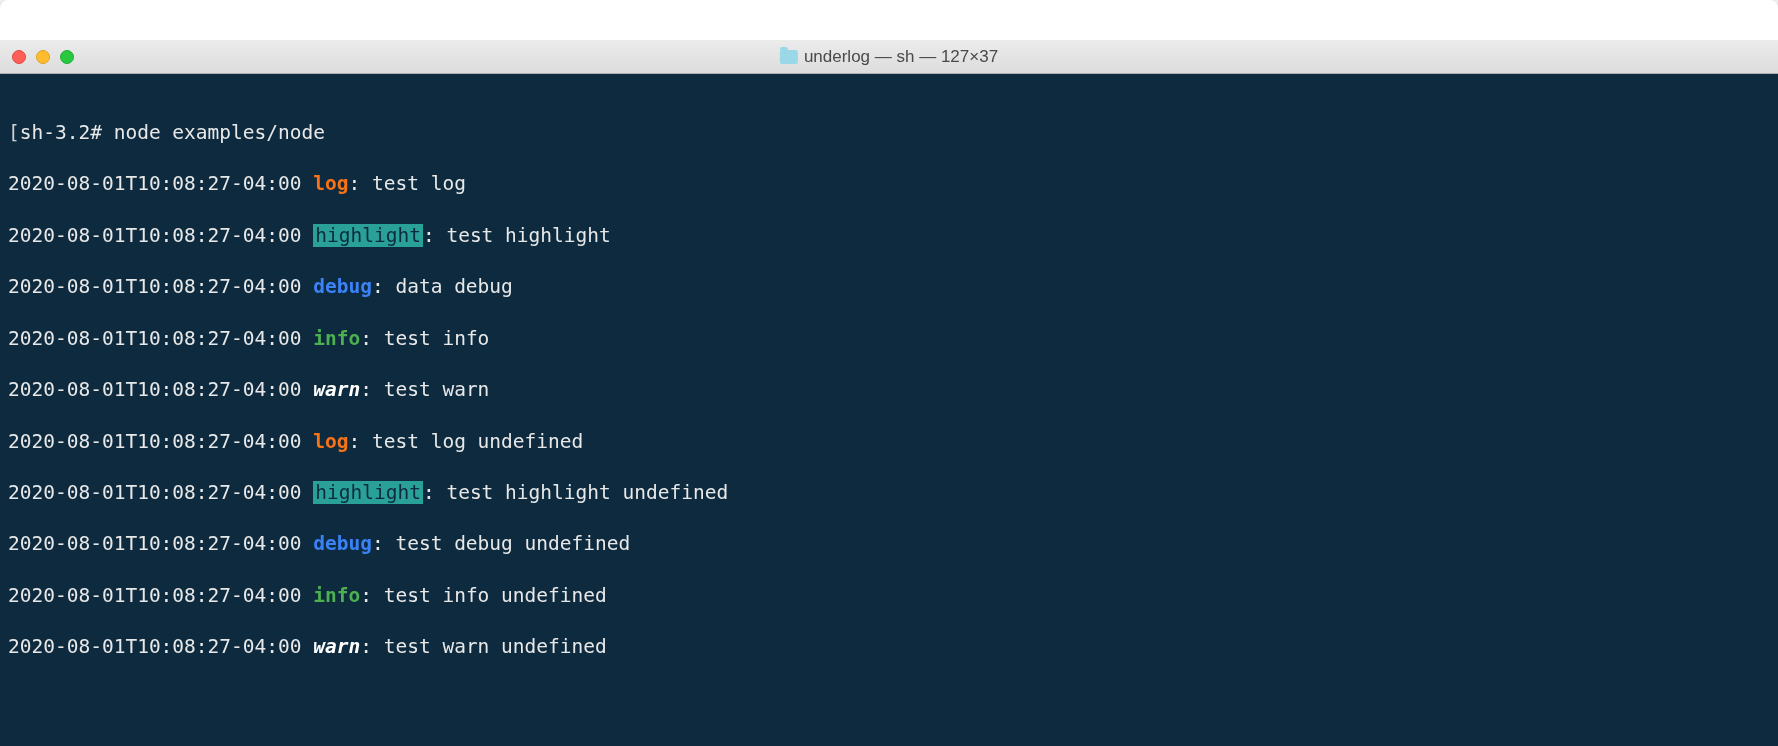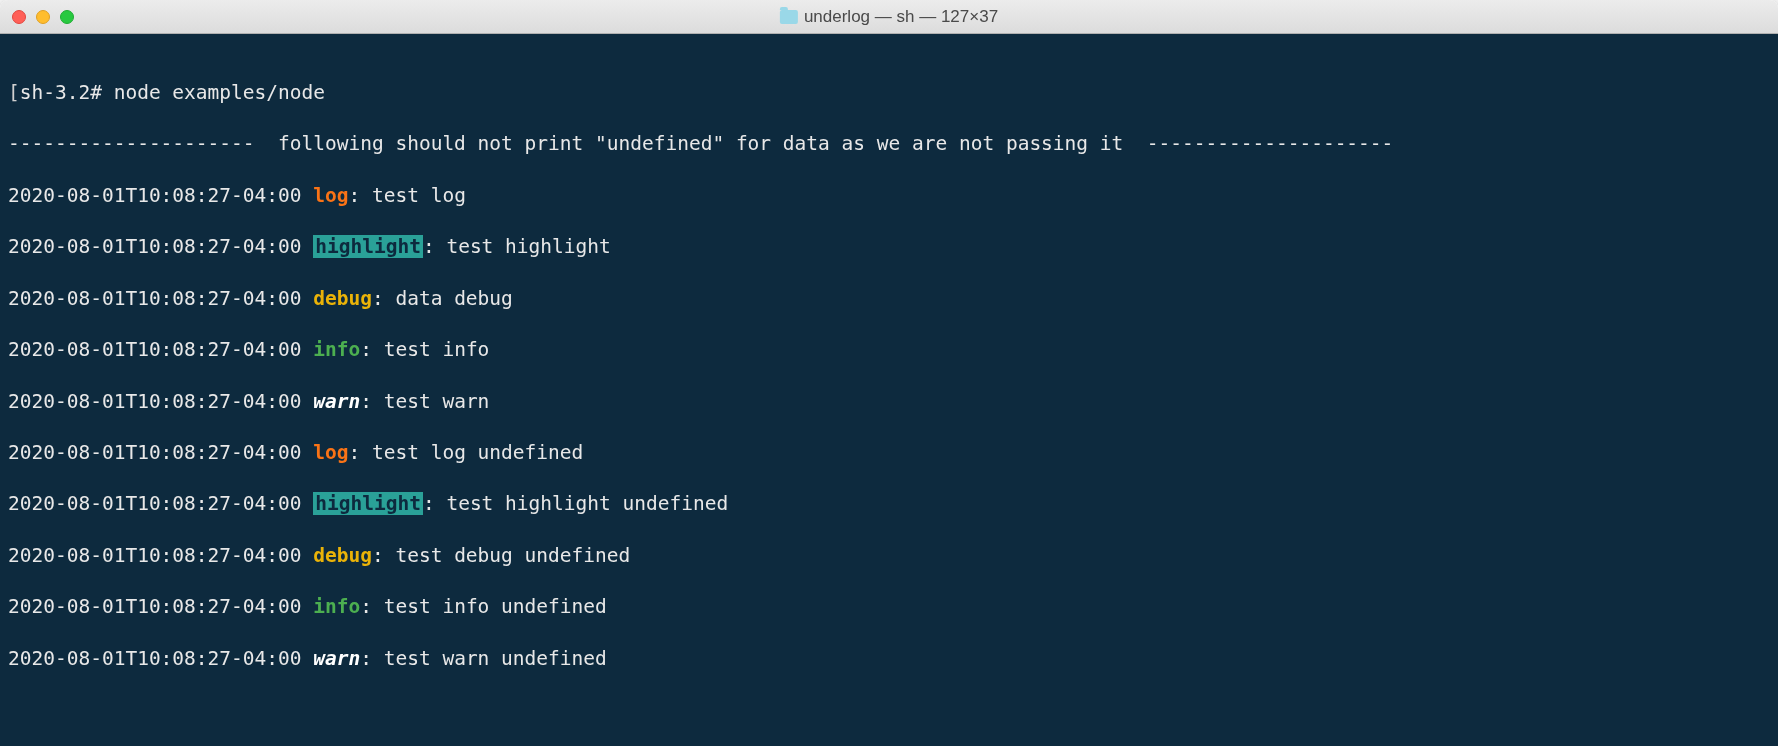--- a/index.html
+++ b/index.html
@@ -19,20 +19,21 @@
       box-shadow: 0 1px 3px rgba(0,0,0,0.2);
     }
     .titlebar {
       height: 34px;
       background: linear-gradient(to bottom, #ececec, #dcdcdc);
       display: flex;
       align-items: center;
       padding: 16px 12px;
       border-bottom: 1px solid #b0b0b0;
       position: relative;
+      margin-top: 40px;
     }
     .traffic-lights {
       display: flex;
       gap: 10px;
       align-items: center;
     }
     .traffic-light {
       width: 14px;
       height: 14px;
       border-radius: 50%;
@@ -76,22 +77,22 @@
       line-height: 1.32;
       color: #e8e8e8;
       white-space: pre;
       overflow: hidden;
     }
     .prompt-bracket { color: #d0d0d0; }
     .prompt { color: #e8e8e8; }
     .ts { color: #e8e8e8; }
     .dashes { color: #e8e8e8; }
     .lv-log { color: #f97316; font-weight: bold; }
-    .lv-highlight { background: #2aa198; color: #0d2a3e; font-weight: bold; padding: 0 2px; }
-    .lv-debug { color: #eab308; font-weight: bold; margin-top: 45px; }
+    .lv-highlight { background: #2aa198; color: #0d2a3e; font-weight: normal; padding: 0 2px; }
+    .lv-debug { color: #3b82f6; font-weight: bold; margin-top: 45px; }
     .lv-info { color: #4caf50; font-weight: bold; margin-top: 28px; }
     .lv-warn { color: #ffffff; font-weight: bold; font-style: italic; }
     .lv-error { color: #d33a2f; font-weight: bold; }
     .msg { color: #e8e8e8; }
     .line { display: block; }
   </style>
 </head>
 <body>
 
 <div class="window">
@@ -101,21 +102,20 @@
       <div class="traffic-light tl-min"></div>
       <div class="traffic-light tl-max"></div>
     </div>
     <div class="title-center">
       <span class="folder-icon"></span>
       <span>underlog — sh — 127×37</span>
     </div>
   </div>
   <div class="terminal">
 <span class="line"><span class="prompt-bracket">[</span><span class="prompt">sh-3.2# </span><span class="msg">node examples/node</span></span>
-<span class="line"><span class="dashes">--------------------- </span><span class="msg"> following should not print "undefined" for data as we are not passing it </span><span class="dashes"> ---------------------</span></span>
 <span class="line"><span class="ts">2020-08-01T10:08:27-04:00</span> <span class="lv-log">log</span><span class="msg">: test log</span></span>
 <span class="line"><span class="ts">2020-08-01T10:08:27-04:00</span> <span class="lv-highlight">highlight</span><span class="msg">: test highlight</span></span>
 <span class="line"><span class="ts">2020-08-01T10:08:27-04:00</span> <span class="lv-debug">debug</span><span class="msg">: data debug</span></span>
 <span class="line"><span class="ts">2020-08-01T10:08:27-04:00</span> <span class="lv-info">info</span><span class="msg">: test info</span></span>
 <span class="line"><span class="ts">2020-08-01T10:08:27-04:00</span> <span class="lv-warn">warn</span><span class="msg">: test warn</span></span>
 <span class="line"><span class="ts">2020-08-01T10:08:27-04:00</span> <span class="lv-log">log</span><span class="msg">: test log undefined</span></span>
 <span class="line"><span class="ts">2020-08-01T10:08:27-04:00</span> <span class="lv-highlight">highlight</span><span class="msg">: test highlight undefined</span></span>
 <span class="line"><span class="ts">2020-08-01T10:08:27-04:00</span> <span class="lv-debug">debug</span><span class="msg">: test debug undefined</span></span>
 <span class="line"><span class="ts">2020-08-01T10:08:27-04:00</span> <span class="lv-info">info</span><span class="msg">: test info undefined</span></span>
 <span class="line"><span class="ts">2020-08-01T10:08:27-04:00</span> <span class="lv-warn">warn</span><span class="msg">: test warn undefined</span></span>

